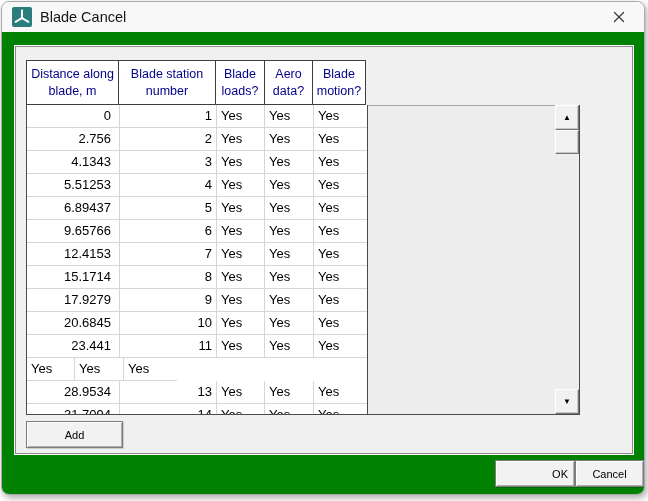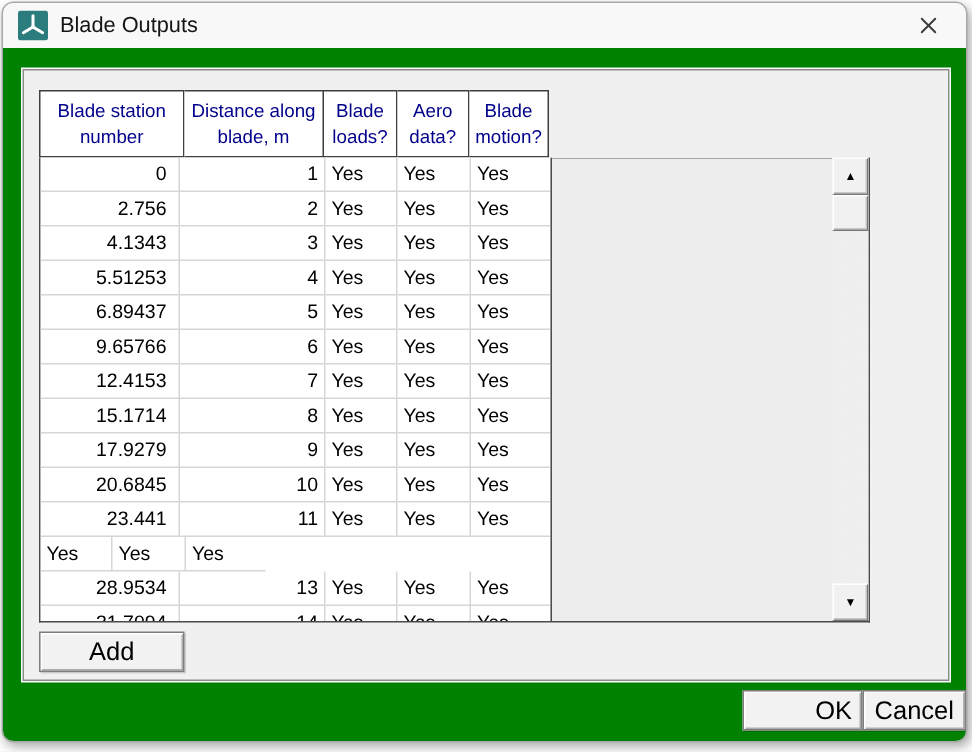--- a/index.html
+++ b/index.html
@@ -87,21 +87,21 @@
   }
   .sb-up{top:0;}
   .sb-down{bottom:0;}
   .sb-thumb{
     position:absolute;left:0;top:25px;width:24px;height:24px;background:#f1f1f1;
     border:1px solid;border-color:#ffffff #767676 #767676 #ffffff;
     box-shadow:inset -1px -1px 0 #c7c7c7;cursor:grab;
   }
   .win-btn{
     font-family:"Liberation Sans","DejaVu Sans",sans-serif;
-    font-size:17px;color:#000;background:#f2f2f2;
+    font-size:11px;color:#000;background:#f2f2f2;
     border:1px solid #7d7d7d;
     box-shadow:inset 1px 1px 0 #ffffff,inset -1px -1px 0 #adadad,1px 1px 0 rgba(0,0,0,.15);
     cursor:pointer;
   }
   .add-button{position:absolute;left:10px;top:374px;width:97px;height:27px;}
   .ok-button{position:absolute;left:493px;top:428px;width:80px;height:27px;text-align:right;}
   .cancel-button{position:absolute;left:573px;top:428px;width:69px;height:27px;}
 </style>
 </head>
 <body>
@@ -111,38 +111,38 @@
   <div class="titlebar">
     <svg class="app-icon" viewBox="0 0 20 20">
       <rect x="0" y="0" width="20" height="20" rx="2" fill="#2B7C7C"></rect>
       <g stroke="#ffffff" stroke-width="2" stroke-linecap="round">
         <line x1="10" y1="11" x2="10" y2="3.5"></line>
         <line x1="10" y1="11" x2="3.6" y2="14.8"></line>
         <line x1="10" y1="11" x2="16.4" y2="14.8"></line>
       </g>
       <circle cx="10" cy="11" r="1.4" fill="#ffffff"></circle>
     </svg>
-    <span class="title">Blade Outputs</span>
+    <span class="title">Blade Cancel</span>
     <span class="close-button">
       <svg width="12" height="12" viewBox="0 0 12 12">
         <g stroke="#3c3c3c" stroke-width="1.3" stroke-linecap="round">
           <line x1="1.5" y1="1.5" x2="10.5" y2="10.5"></line>
           <line x1="10.5" y1="1.5" x2="1.5" y2="10.5"></line>
         </g>
       </svg>
     </span>
   </div>
 
   <div class="dlg-body">
     <div class="panel">
 
       <div class="grid">
         <div class="hdr-row">
+          <div class="hcell col1">Distance along blade, m</div>
           <div class="hcell col2">Blade station number</div>
-          <div class="hcell col1">Distance along blade, m</div>
           <div class="hcell col4">Blade loads?</div>
           <div class="hcell col3">Aero data?</div>
           <div class="hcell col5">Blade motion?</div>
         </div>
 
         <div class="viewport">
           <div class="rows">
               <div class="row">
     <div class="cell col1">0</div>
     <div class="cell col2">1</div>

